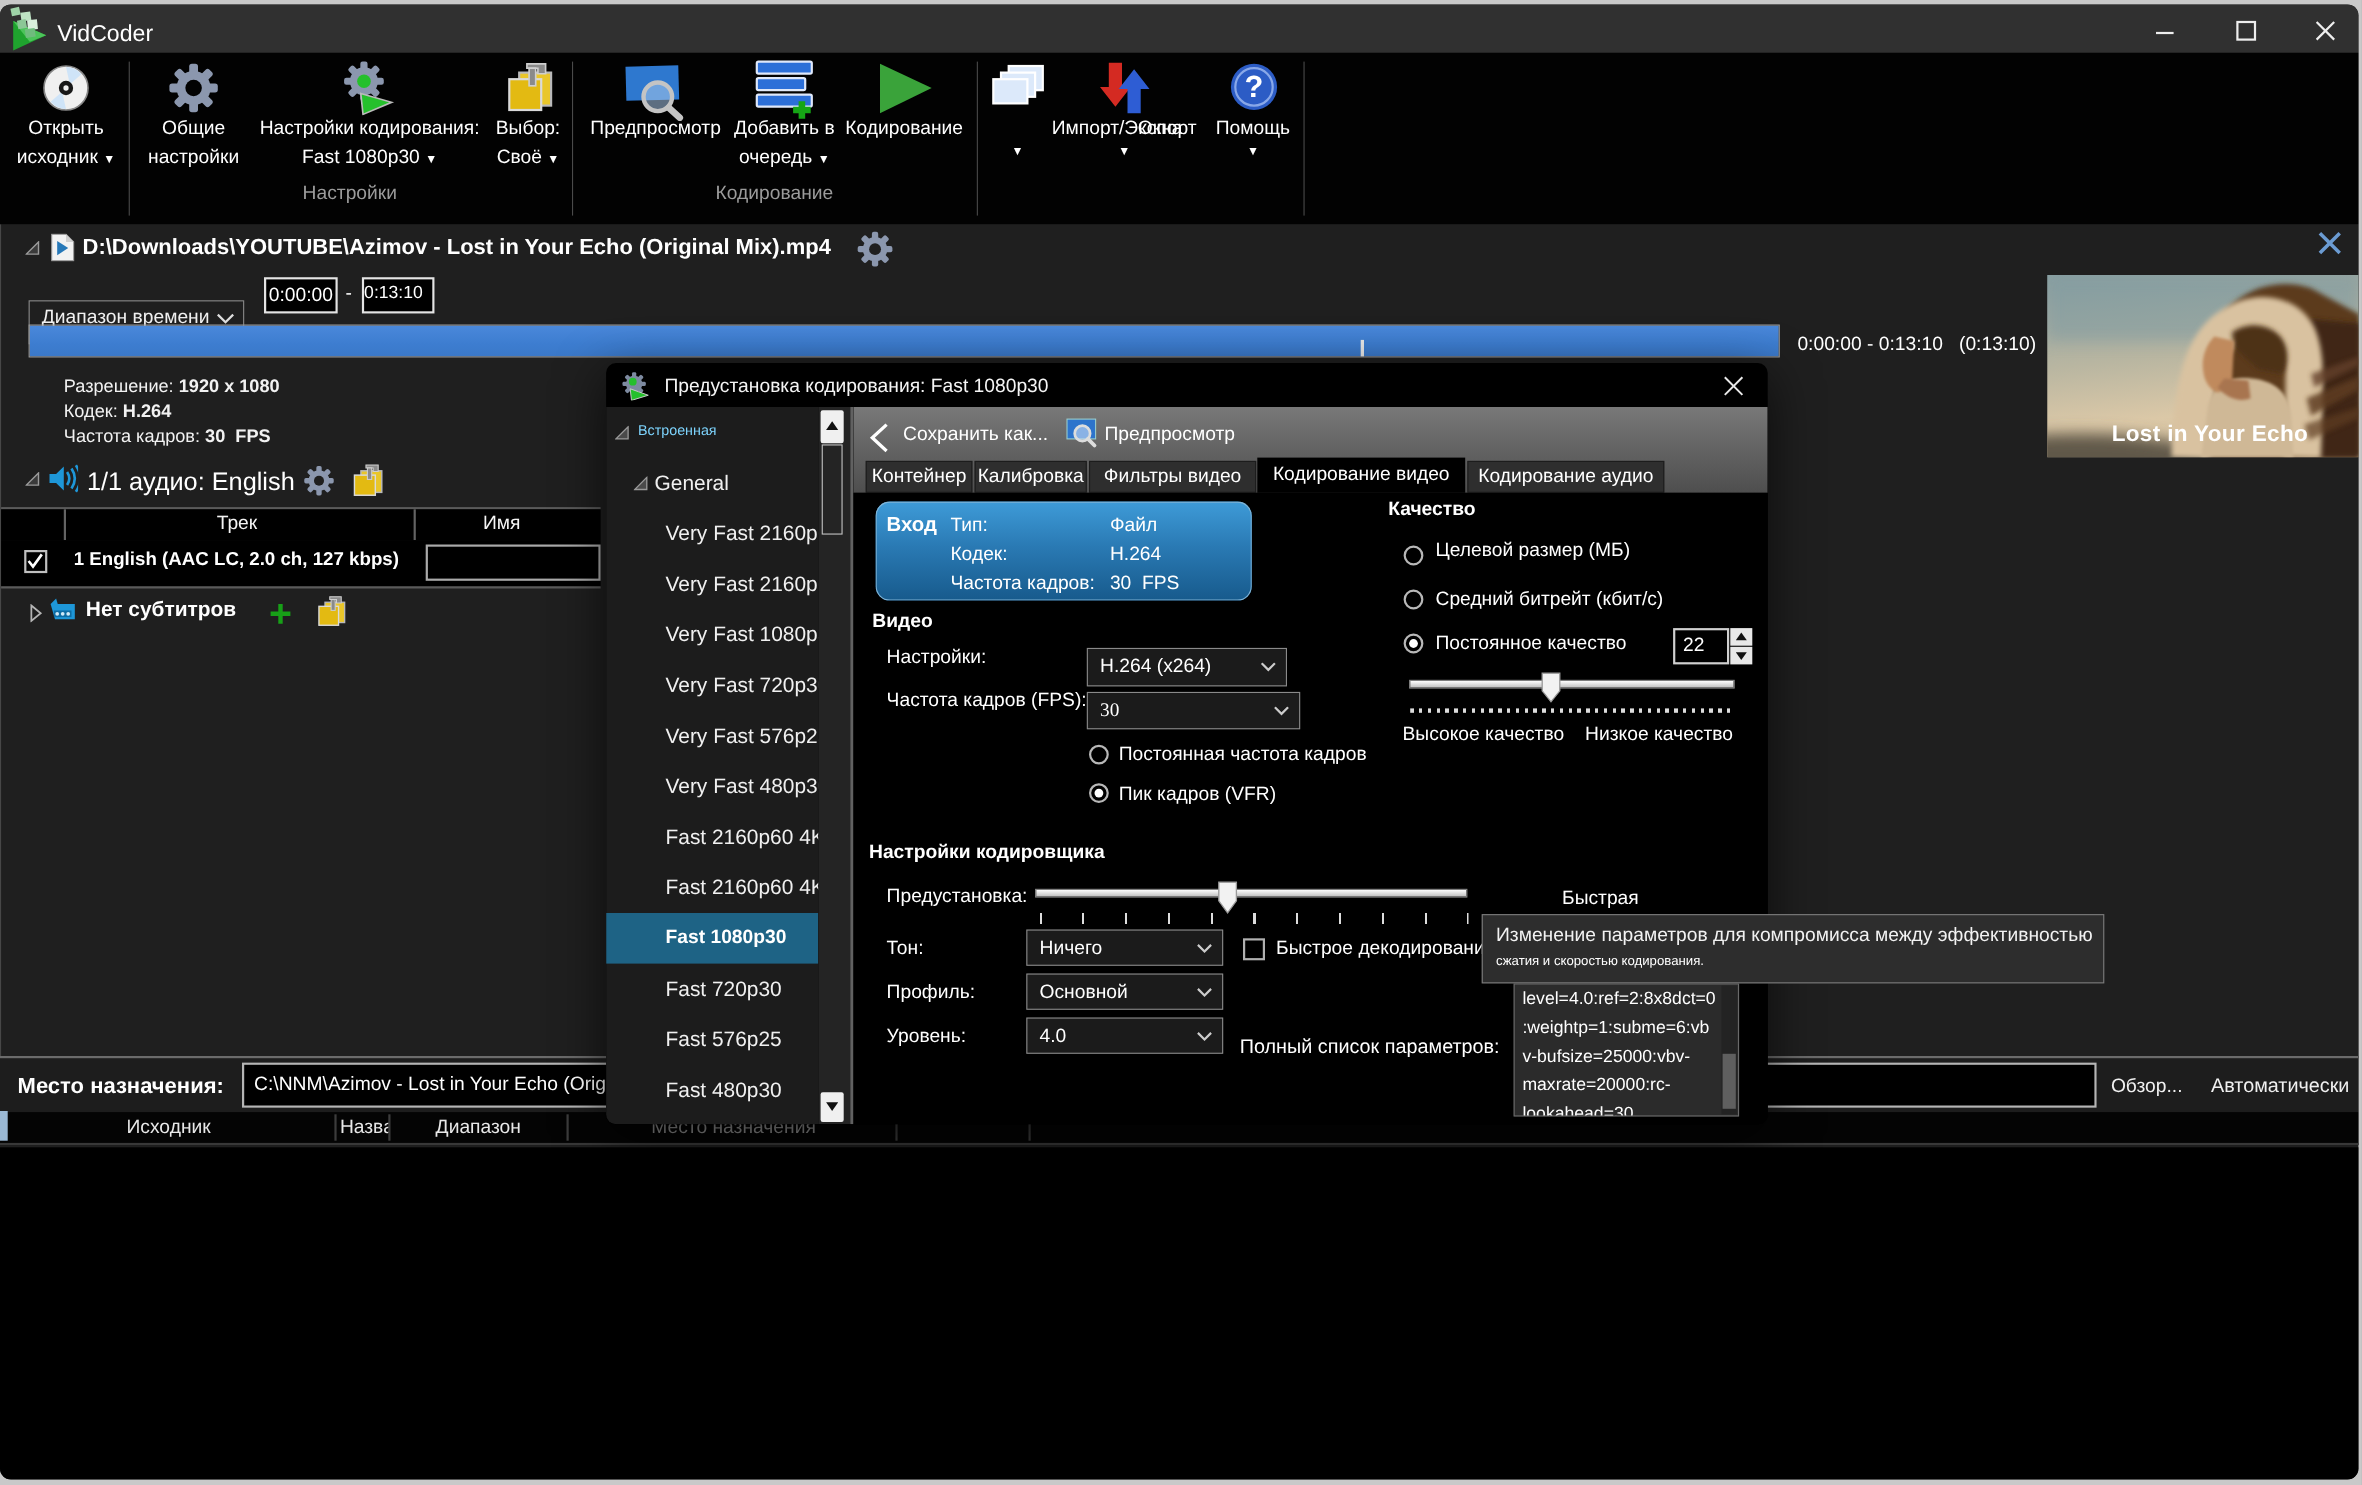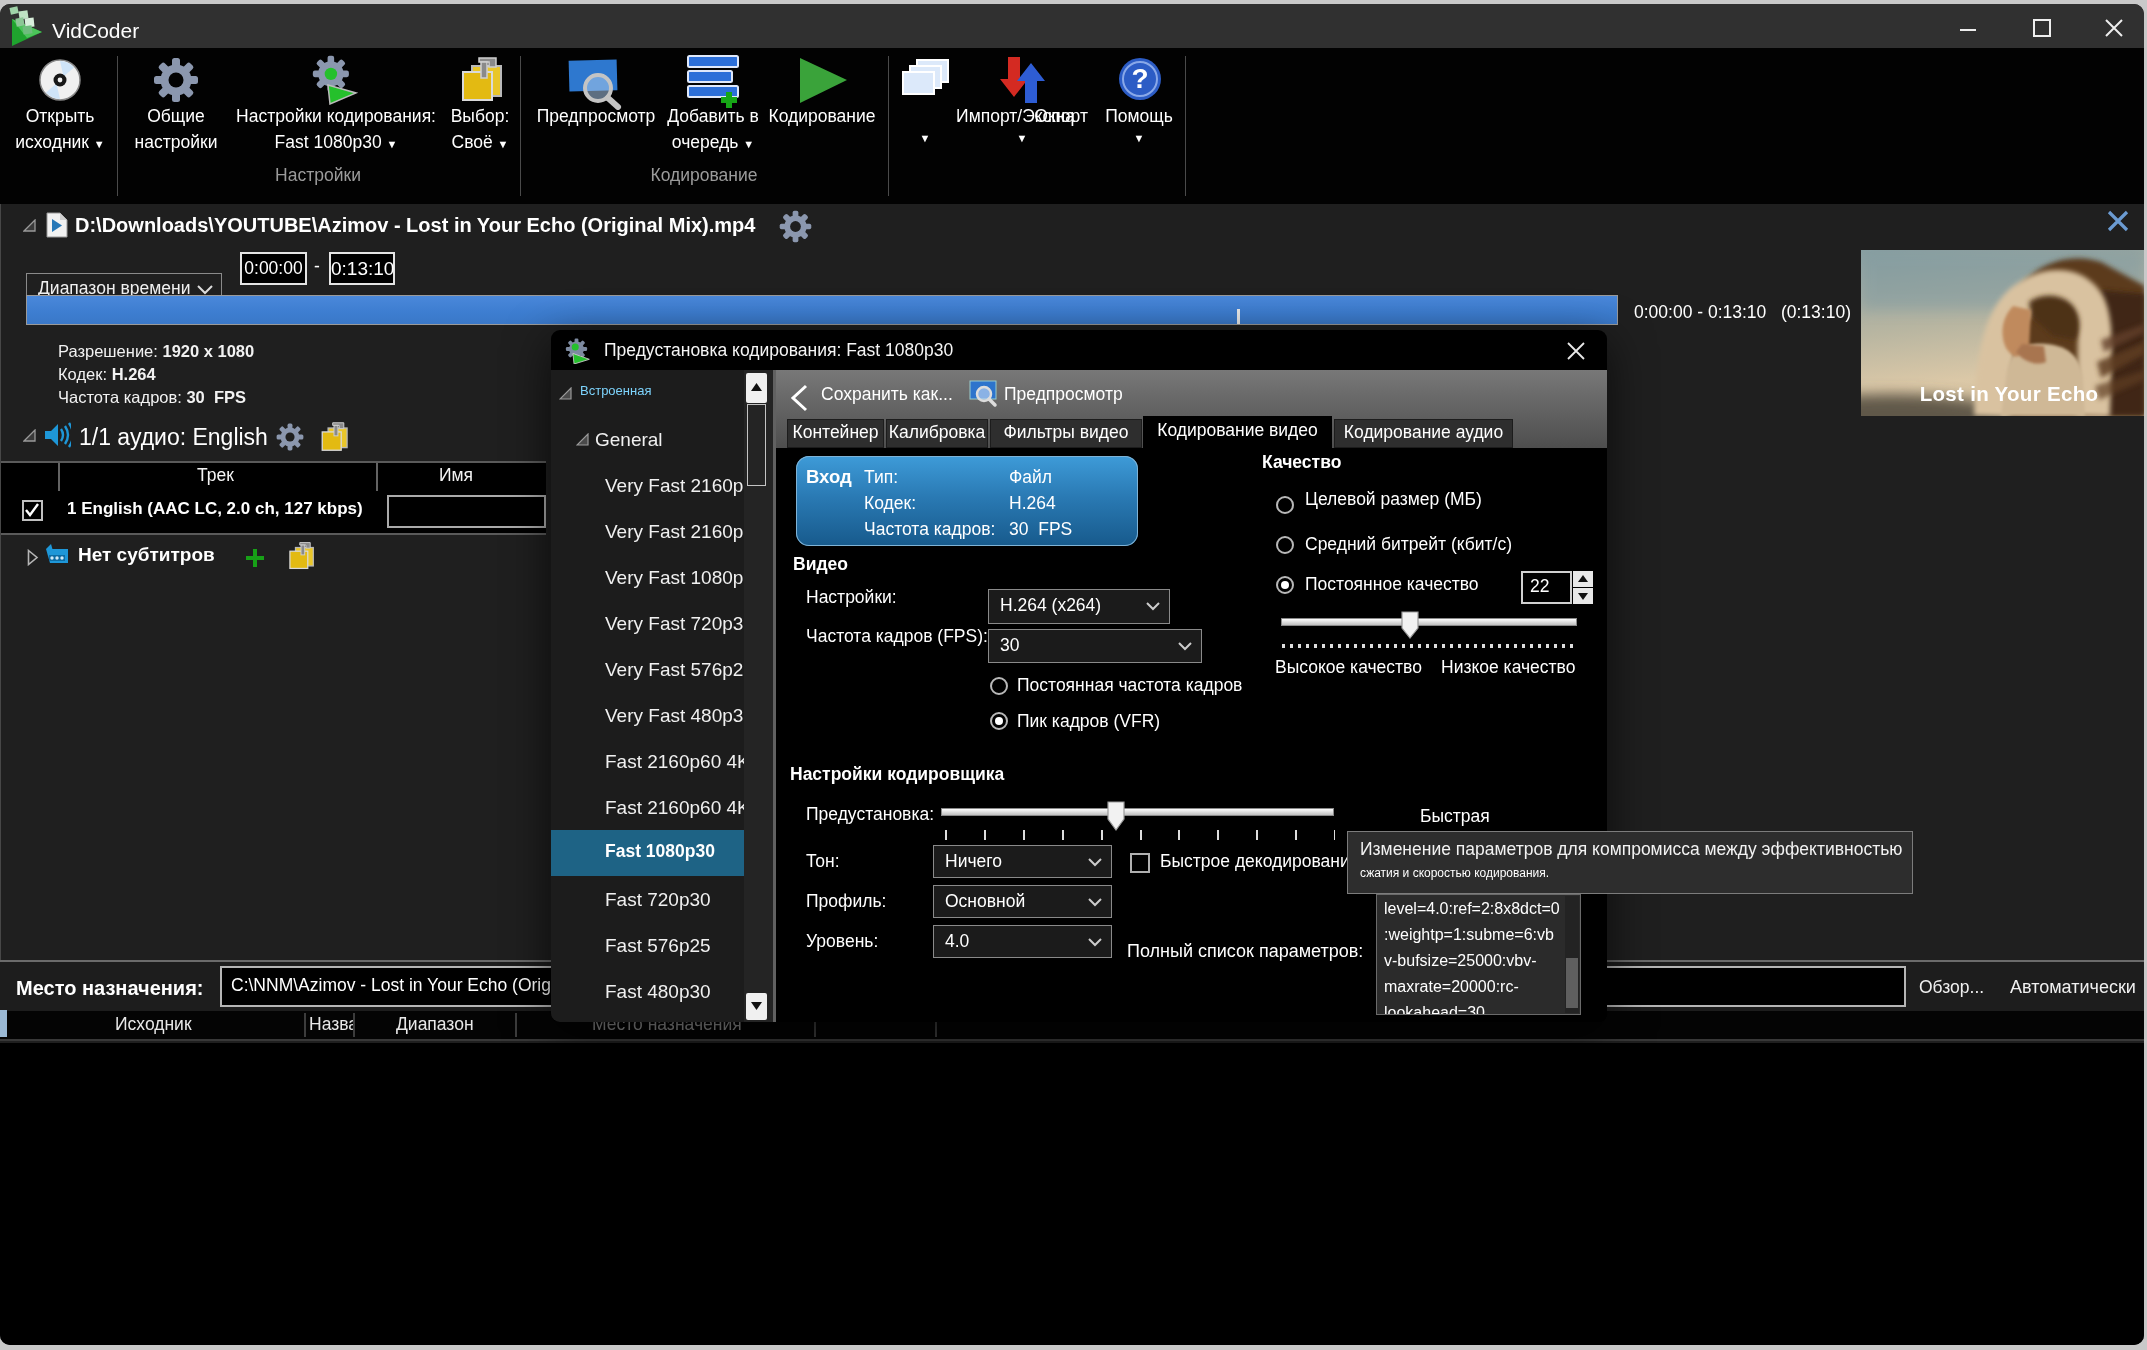--- a/index.html
+++ b/index.html
@@ -156,21 +156,21 @@
       <div class="t" style="left:11px;top:4px;font-size:17.5px;color:#f0f0f0;">Диапазон времени</div>
       <svg class="ab" style="right:8px;top:11px;" width="16" height="10">
               <path d="M1 1 L8 8 L15 1" fill="none" stroke="#ddd" stroke-width="2"></path>
             </svg>
     </div>
     <div class="ab" style="left:239px;top:48px;width:67px;height:33px;border:2px solid #e4e4e4;background:#000;box-sizing:border-box;">
       <div class="t" style="left:0;top:4px;width:63px;text-align:center;font-size:17.5px;">0:00:00</div>
           </div>
     <div class="t" style="left:313px;top:52px;font-size:17.5px;">-</div>
     <div class="ab" style="left:328px;top:48px;width:66px;height:33px;border:2px solid #e4e4e4;background:#000;box-sizing:border-box;">
-      <div class="t" style="left:0;top:4px;width:62px;text-align:center;font-size:19px;">0:13:10</div>
+      <div class="t" style="left:0;top:4px;width:62px;font-size:16px;">0:13:10</div>
           </div>
     <div class="ab" style="left:25px;top:91px;width:1592px;height:30px;border:1px solid #9a9a9a;box-sizing:border-box;background:linear-gradient(#4a88da,#3d7dd0 60%,#3a78c8);">
       <div class="ab" style="left:1210px;top:13px;width:3px;height:15px;background:#e8e8e8;"></div>
     </div>
     <div class="t" style="left:1633px;top:98px;font-size:17.5px;">0:00:00 - 0:13:10   (0:13:10)</div>
     <div class="t" style="left:57px;top:138px;font-size:16.5px;color:#f2f2f2;">Разрешение: <b>1920 x 1080</b></div>
     <div class="t" style="left:57px;top:161px;font-size:16.5px;color:#f2f2f2;">Кодек: <b>H.264</b></div>
     <div class="t" style="left:57px;top:184px;font-size:16.5px;color:#f2f2f2;">Частота кадров: <b>30  FPS</b></div>
     <svg class="ab" style="left:22px;top:225px;" width="14" height="14">
             <path d="M12 1 L12 12 L1 12 Z" fill="#3a3a3a" stroke="#9a9a9a" stroke-width="1.3"></path>
@@ -387,21 +387,21 @@
       </div>
       <div class="t" style="left:17px;top:106px;font-size:17.5px;font-weight:bold;">Видео</div>
       <div class="t" style="left:30px;top:139px;font-size:17.5px;">Настройки:</div>
       <div class="combo" style="left:212px;top:141px;width:182px;height:35px;">
               <div class="ct">H.264 (x264)</div>
               <svg class="chev" width="14" height="9">
                 <path d="M1 1 L7 7 L13 1" fill="none" stroke="#ccc" stroke-width="2"></path>
               </svg>
             </div>
       <div class="t" style="left:30px;top:178px;font-size:17.5px;">Частота кадров (FPS):</div>
-      <div class="combo" style="left:212px;top:181px;width:214px;height:34px;">
+      <div class="combo" style="left:212px;top:181px;width:194px;height:34px;font-family:Liberation Serif, serif;">
               <div class="ct">30</div>
               <svg class="chev" width="14" height="9">
                 <path d="M1 1 L7 7 L13 1" fill="none" stroke="#ccc" stroke-width="2"></path>
               </svg>
             </div>
       <div class="radio" style="left:214px;top:229px;"></div>
       <div class="t" style="left:241px;top:227px;font-size:17.5px;">Постоянная частота кадров</div>
       <div class="radio rsel" style="left:214px;top:264px;"></div>
       <div class="t" style="left:241px;top:263px;font-size:17.5px;">Пик кадров (VFR)</div>
       <div class="t" style="left:486px;top:4px;font-size:17.5px;font-weight:bold;">Качество</div>

